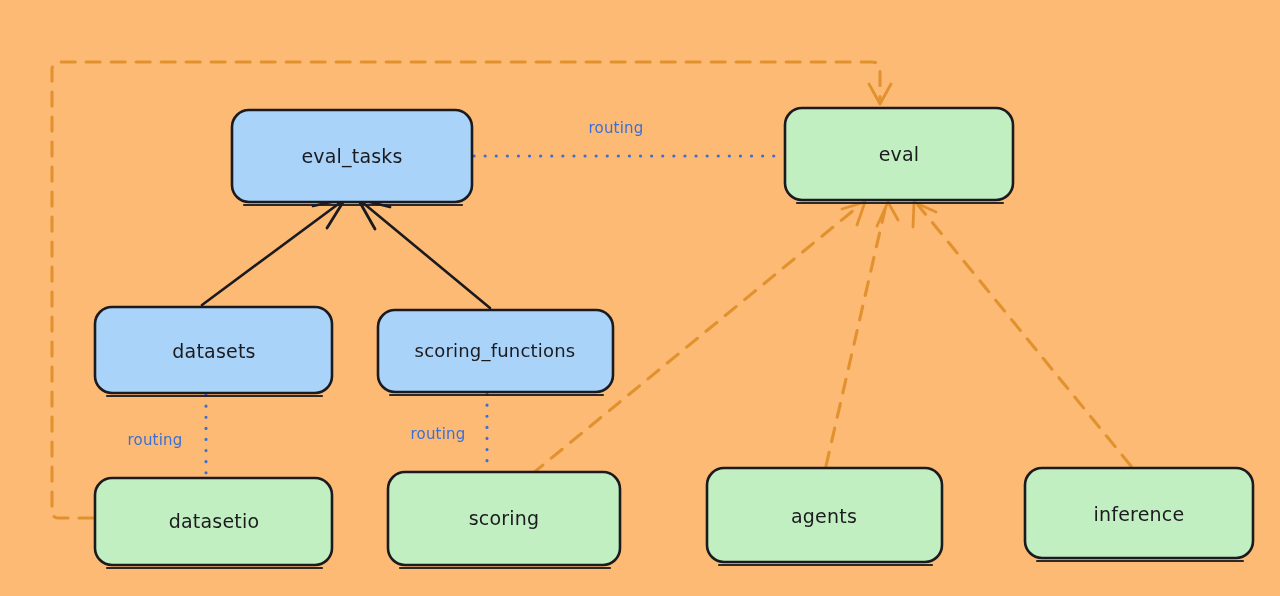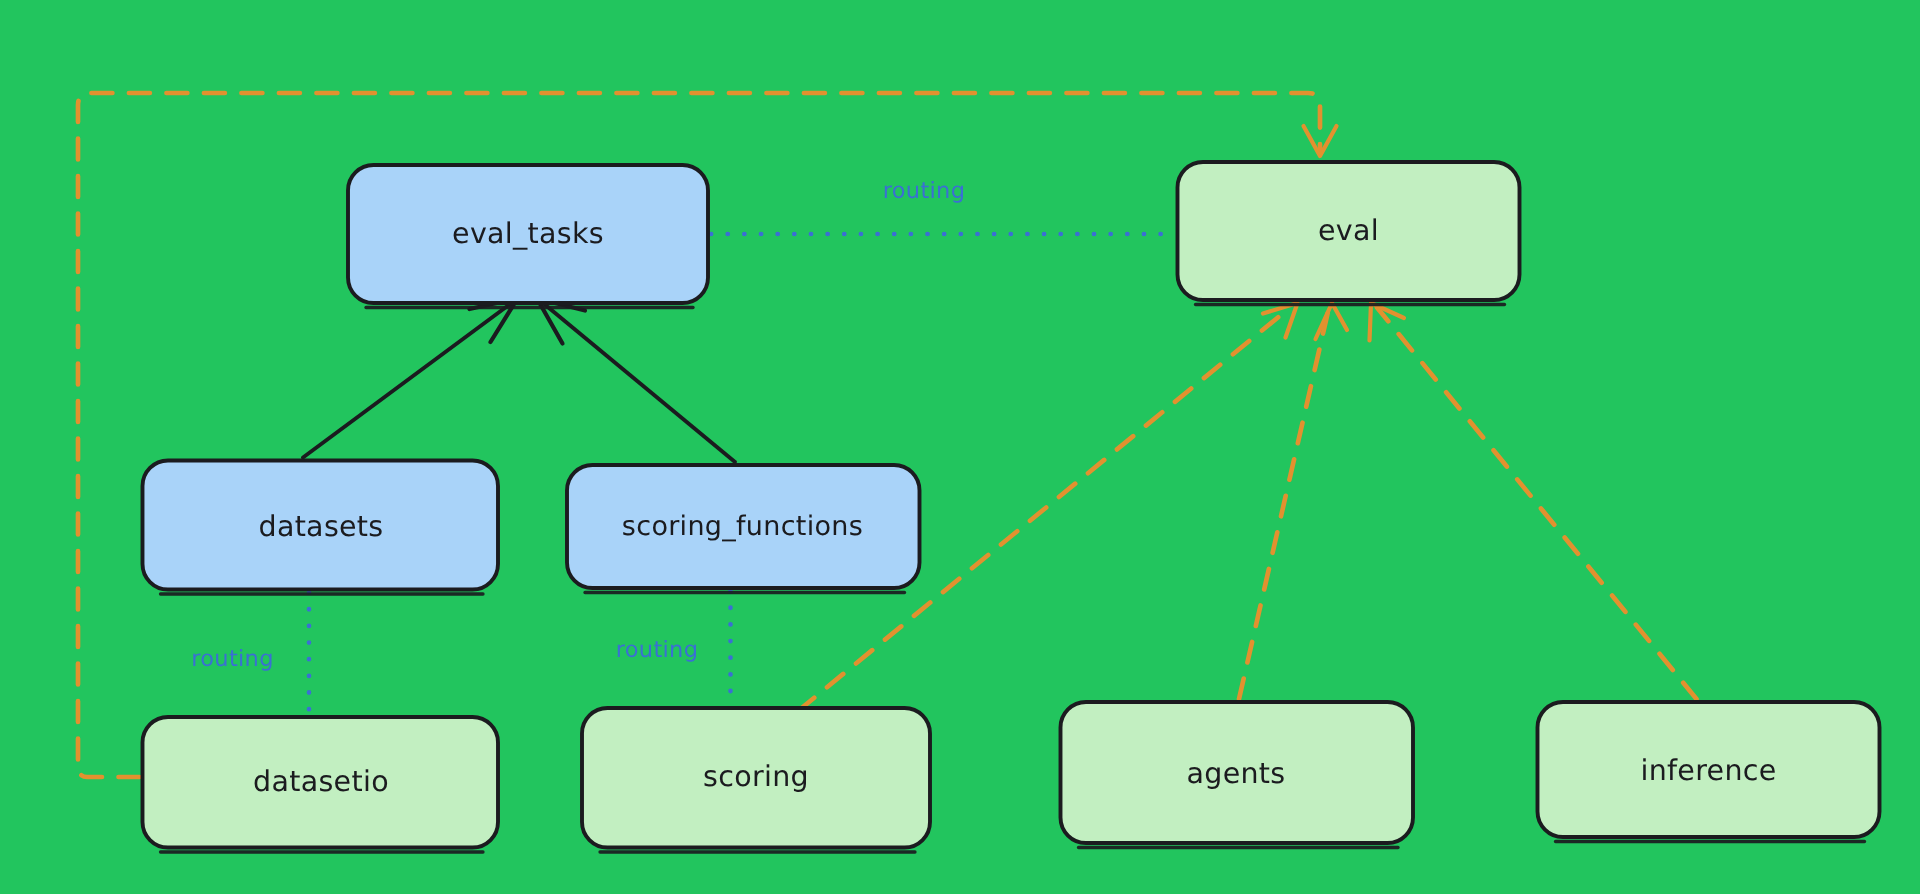--- a/index.html
+++ b/index.html
@@ -4,21 +4,21 @@
 <style>
   html, body {
     margin: 0;
     padding: 0;
     background: #ffffff;
   }
   #canvas {
     position: relative;
     width: 1280px;
     height: 596px;
-    background: #22c55e;
+    background: #fdba74;
     overflow: hidden;
     font-family: "DejaVu Sans", sans-serif;
   }
   svg#diagram {
     position: absolute;
     left: 0;
     top: 0;
     width: 1280px;
     height: 596px;
   }

